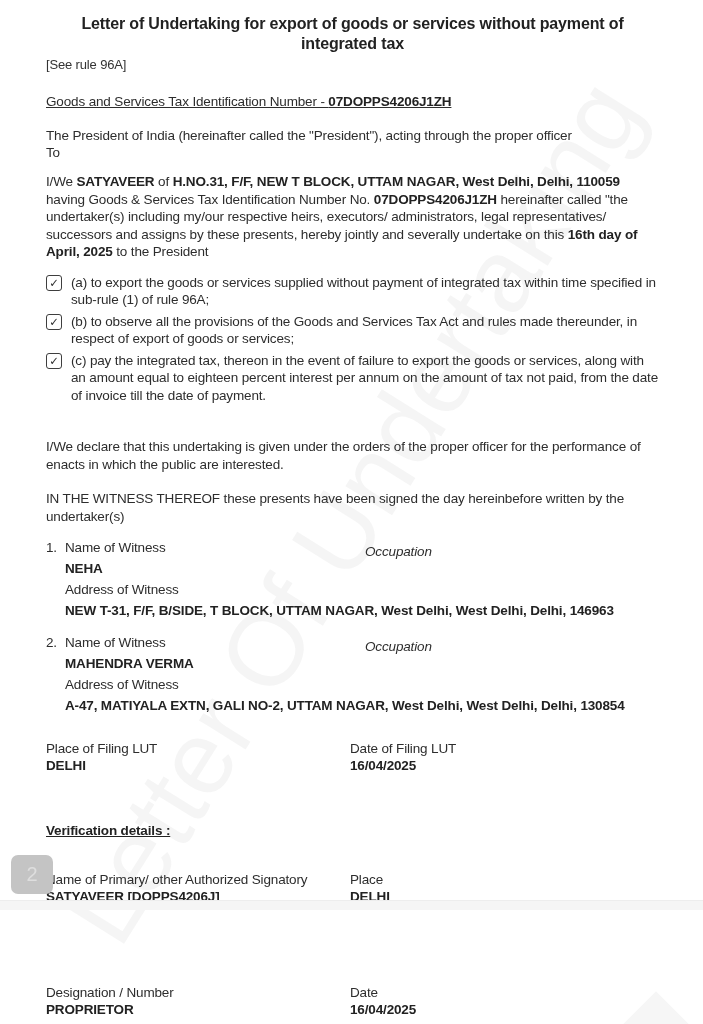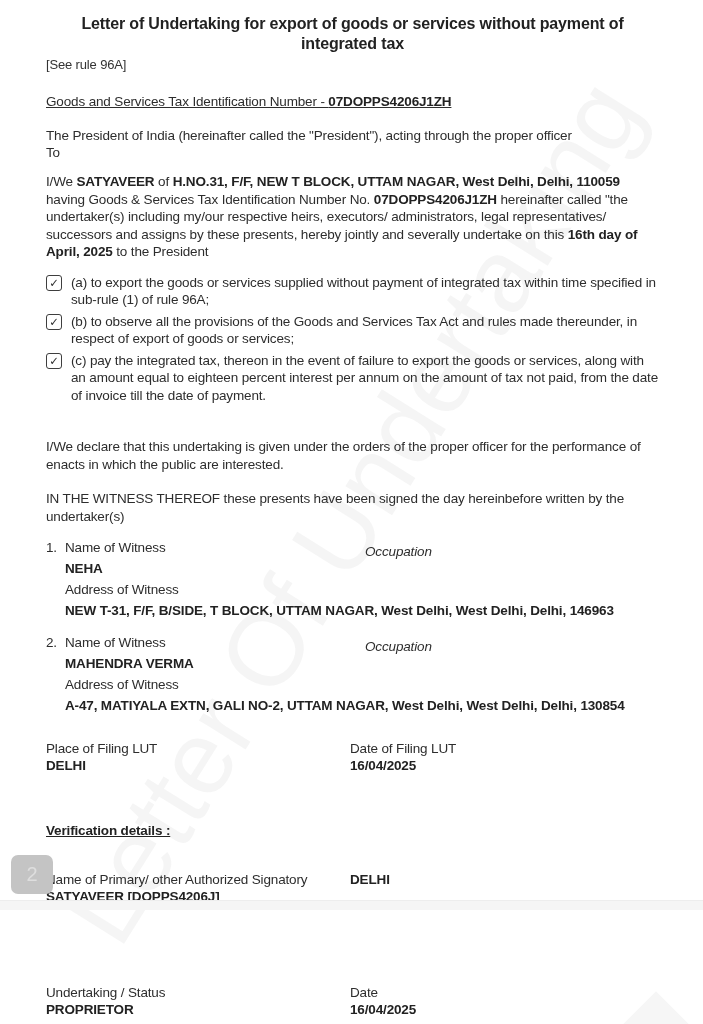--- a/index.html
+++ b/index.html
@@ -143,27 +143,28 @@
     </div>
 
     <div class="verif-heading">Verification details :</div>
 
     <div class="two-col signatory-row">
       <div>
         <div>Name of Primary/ other Authorized Signatory</div>
         <div class="bold">SATYAVEER [DOPPS4206J]</div>
       </div>
       <div>
+        <div>Place</div>
         <div class="bold">DELHI</div>
       </div>
     </div>
 
     <div class="two-col designation-row">
       <div>
-        <div>Undertaking / Status</div>
+        <div>Designation / Number</div>
         <div class="bold">PROPRIETOR</div>
       </div>
       <div>
         <div>Date</div>
         <div class="bold">16/04/2025</div>
       </div>
     </div>
 
   </div>
 

